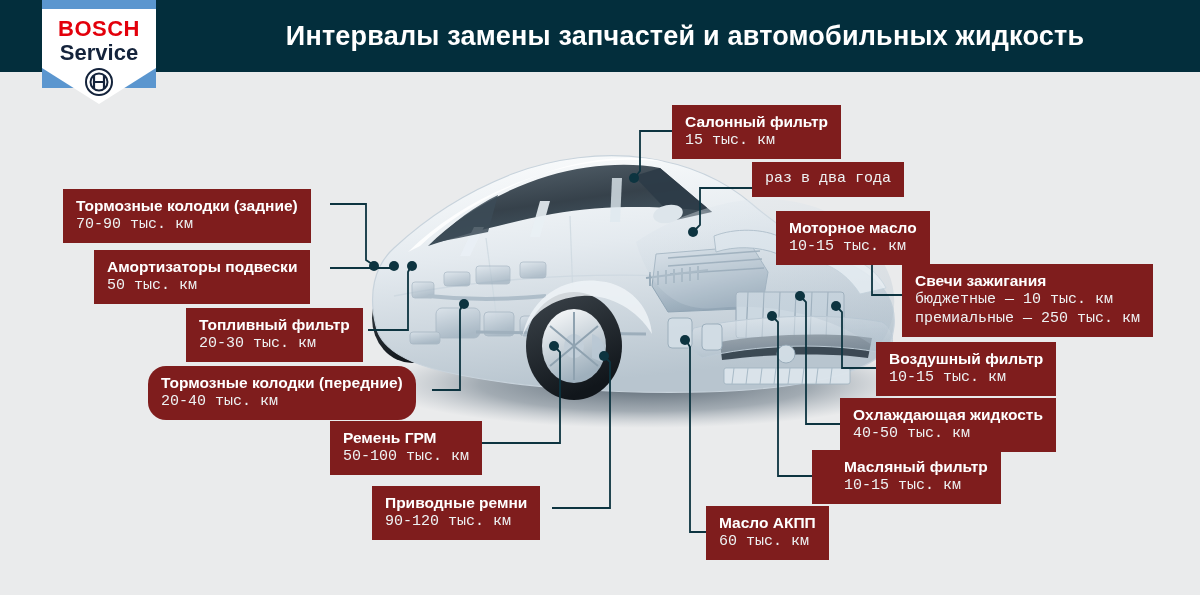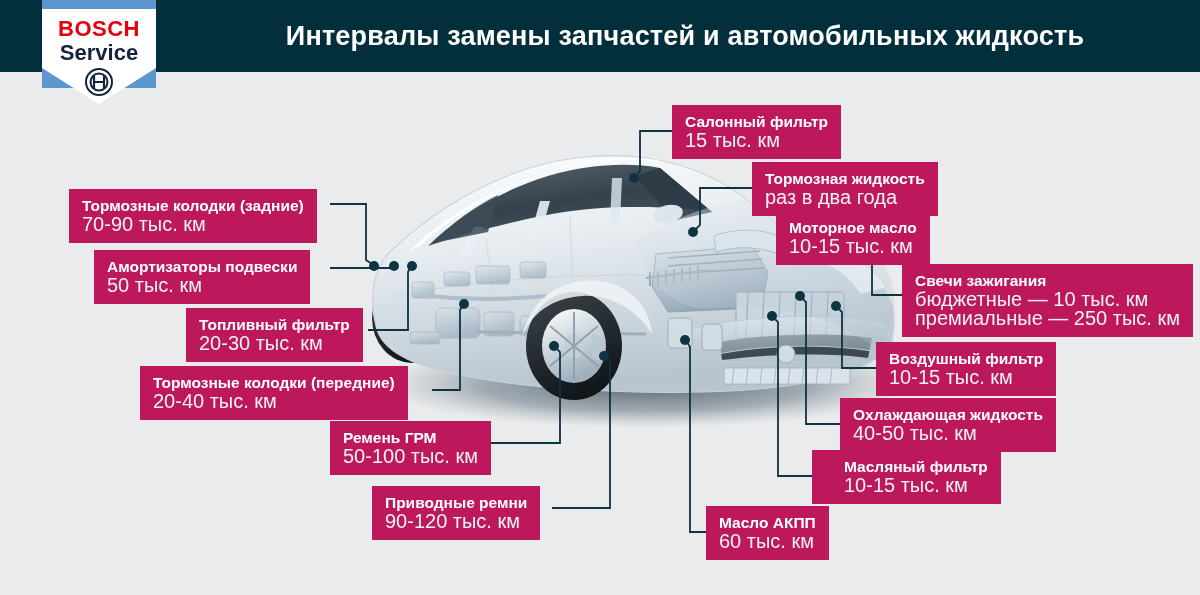--- a/index.html
+++ b/index.html
@@ -44,25 +44,25 @@
 
   
   #car-wrap{position:absolute;left:316px;top:96px;width:620px;height:340px;}
   #car-svg{display:block;width:620px;height:340px;}
 
   
   #connectors{position:absolute;left:0;top:0;width:1200px;height:595px;pointer-events:none;}
 
   
   .callout{
-    position:absolute;background:#be185d;color:#ffffff;
+    position:absolute;background:#7f1d1d;color:#ffffff;
     padding:7px 13px 9px 13px;box-sizing:border-box;
   }
   .callout .ttl{font-size:15.5px;font-weight:bold;line-height:19px;white-space:nowrap;}
-  .callout .sub{font-size:20px;font-weight:normal;line-height:19px;white-space:nowrap;color:#eef2f3;}
+  .callout .sub{font-size:15px;font-weight:normal;line-height:19px;white-space:nowrap;color:#eef2f3;font-family:Liberation Mono, monospace;}
 </style>
 </head>
 <body>
 
 <div id="stage">
 
   <div id="header">
     <div id="header-title">Интервалы замены запчастей и автомобильных жидкость</div>
   </div>
 
@@ -282,21 +282,20 @@
       <circle cx="604" cy="356" r="5"></circle>
     </g>
   </svg>
 
   <div class="callout" style="left:672px;top:105px;">
     <div class="ttl">Салонный фильтр</div>
     <div class="sub">15 тыс. км</div>
   </div>
 
   <div class="callout" style="left:752px;top:162px;">
-    <div class="ttl">Тормозная жидкость</div>
     <div class="sub">раз в два года</div>
   </div>
 
   <div class="callout" style="left:776px;top:211px;">
     <div class="ttl">Моторное масло</div>
     <div class="sub">10-15 тыс. км</div>
   </div>
 
   <div class="callout" style="left:902px;top:264px;">
     <div class="ttl">Свечи зажигания</div>
@@ -317,36 +316,36 @@
   <div class="callout" style="left:812px;top:450px;padding-left:32px;">
     <div class="ttl">Масляный фильтр</div>
     <div class="sub">10-15 тыс. км</div>
   </div>
 
   <div class="callout" style="left:706px;top:506px;">
     <div class="ttl">Масло АКПП</div>
     <div class="sub">60 тыс. км</div>
   </div>
 
-  <div class="callout" style="left:69px;top:189px;">
+  <div class="callout" style="left:63px;top:189px;">
     <div class="ttl">Тормозные колодки (задние)</div>
     <div class="sub">70-90 тыс. км</div>
   </div>
 
   <div class="callout" style="left:94px;top:250px;">
     <div class="ttl">Амортизаторы подвески</div>
     <div class="sub">50 тыс. км</div>
   </div>
 
   <div class="callout" style="left:186px;top:308px;">
     <div class="ttl">Топливный фильтр</div>
     <div class="sub">20-30 тыс. км</div>
   </div>
 
-  <div class="callout" style="left:140px;top:366px;">
+  <div class="callout" style="left:148px;top:366px;border-radius:18px;">
     <div class="ttl">Тормозные колодки (передние)</div>
     <div class="sub">20-40 тыс. км</div>
   </div>
 
   <div class="callout" style="left:330px;top:421px;">
     <div class="ttl">Ремень ГРМ</div>
     <div class="sub">50-100 тыс. км</div>
   </div>
 
   <div class="callout" style="left:372px;top:486px;">

